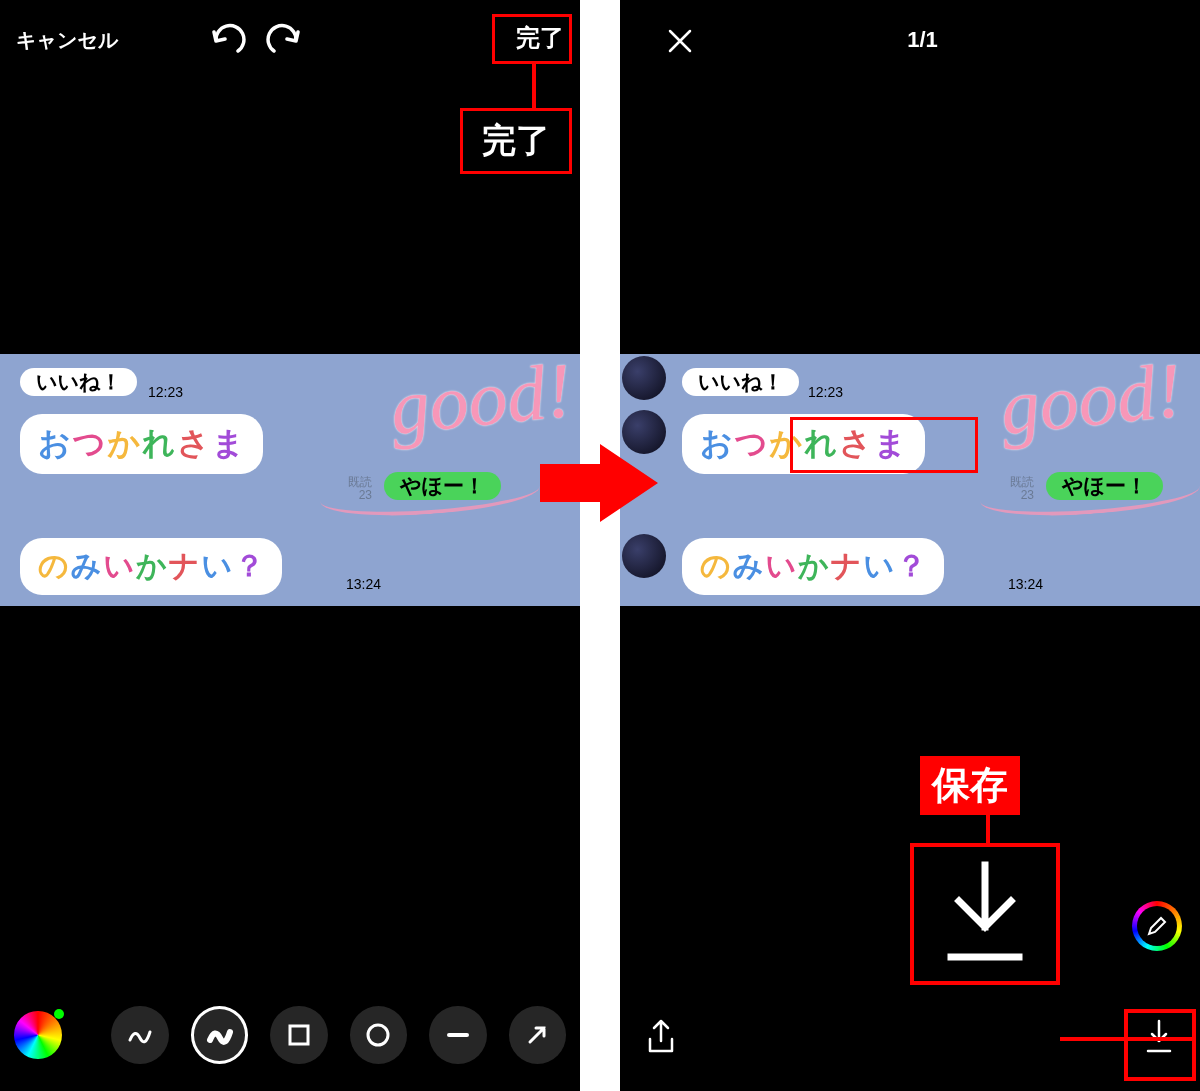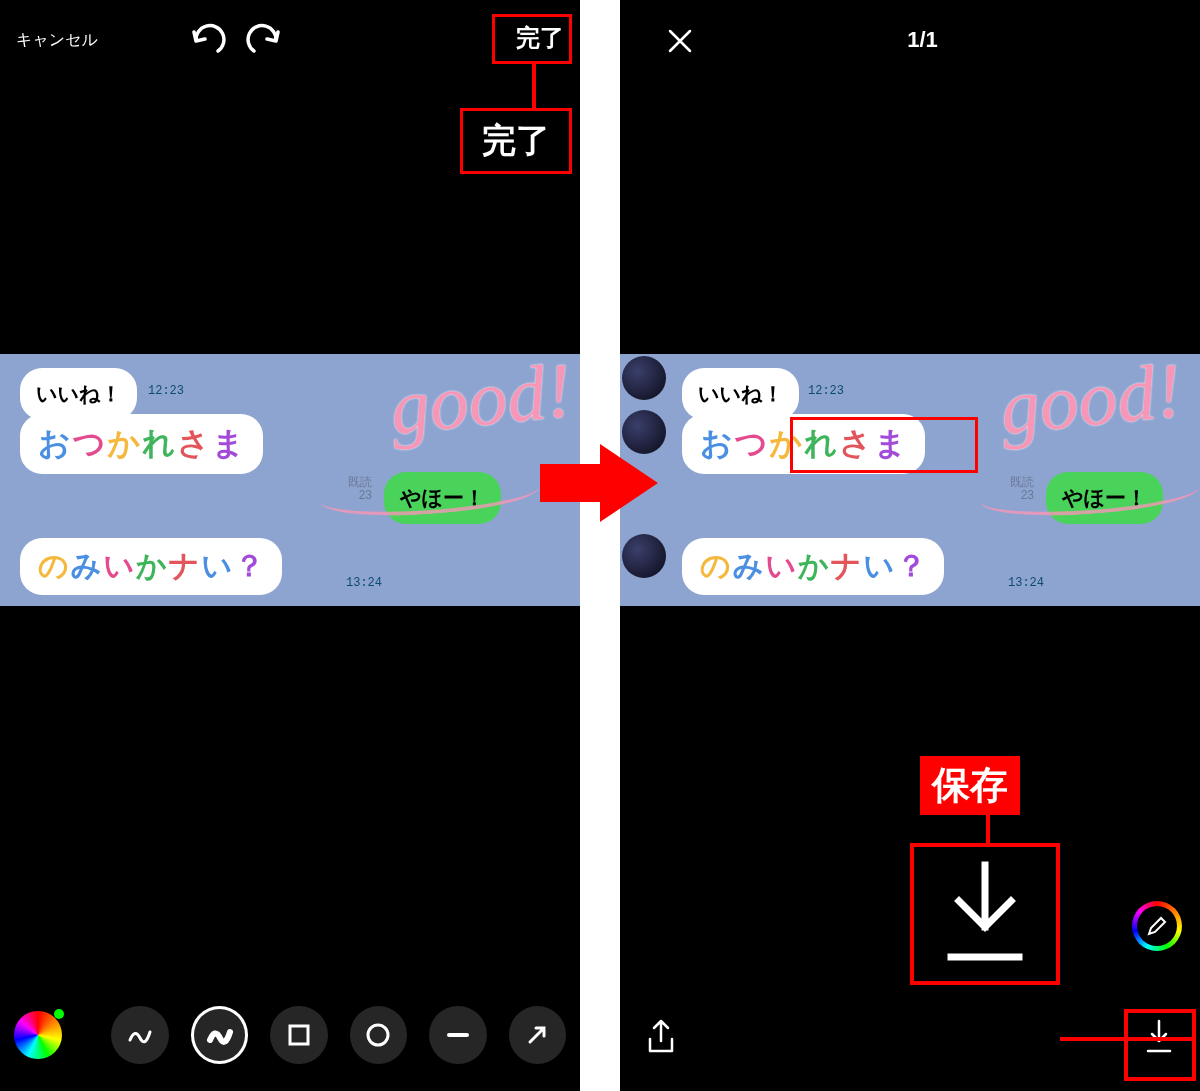--- a/index.html
+++ b/index.html
@@ -3,33 +3,33 @@
 <meta charset="utf-8">
 <style>
   * { margin: 0; padding: 0; box-sizing: border-box; }
   body { width: 1200px; height: 1091px; background: #fff; font-family: -apple-system, "Hiragino Sans", sans-serif; position: relative; }
   .container { display: flex; height: 1091px; }
   .panel { width: 580px; height: 1091px; background: #000; position: relative; overflow: hidden; }
   .gap { width: 40px; background: #fff; position: relative; }
 
   
   .lp-top { position: absolute; top: 0; left: 0; right: 0; height: 80px; display: flex; align-items: center; padding: 0 16px; color: #fff; }
-  .lp-cancel { font-size: 16px; font-weight: 400; }
+  .lp-cancel { font-size: 20px; font-weight: 700; }
   .lp-undo-redo { margin-left: 90px; display: flex; gap: 20px; }
   .icon-btn svg { display: block; }
   .lp-done { position: absolute; right: 16px; top: 22px; font-size: 24px; font-weight: 600; color: #fff; }
   .hl-done { position: absolute; right: 8px; top: 14px; width: 80px; height: 50px; border: 3px solid #f00; }
   .hl-done-conn { position: absolute; right: 44px; top: 64px; width: 4px; height: 44px; background: #f00; }
   .hl-done-big { position: absolute; right: 8px; top: 108px; width: 112px; height: 66px; border: 3px solid #f00; background: #000; color: #fff; display: flex; align-items: center; justify-content: center; font-size: 34px; font-weight: 700; }
 
   
   .chat { position: absolute; top: 354px; left: 0; right: 0; height: 252px; background: #8ea4d0; overflow: hidden; }
-  .bubble { position: absolute; background: #fff; border-radius: 22px; padding: 12px 16px; font-size: 21px; font-weight: 600; color: #000; }
+  .bubble { position: absolute; background: #fff; border-radius: 22px; padding: 0 16px; font-size: 21px; font-weight: 600; color: #000; }
   .bubble.green { background: #4ad35a; color: #000; border-radius: 22px; }
-  .time { position: absolute; font-size: 12px; color: #0c4a6e; font-family: Liberation Mono, monospace; }
+  .time { position: absolute; font-size: 14px; color: #000000; }
   .read { position: absolute; font-size: 12px; color: #6a7a95; text-align: right; line-height: 1.1; }
   .avatar { position: absolute; width: 44px; height: 44px; border-radius: 50%; background: radial-gradient(circle at 35% 35%, #3a3f6a, #0a0a18); }
   .otsukare { font-size: 32px; display: flex; gap: 2px; }
   .otsukare span:nth-child(1){color:#4a8fe2}
   .otsukare span:nth-child(2){color:#e34b8e}
   .otsukare span:nth-child(3){color:#f5b83d}
   .otsukare span:nth-child(4){color:#3eb55a}
   .otsukare span:nth-child(5){color:#e2555a}
   .otsukare span:nth-child(6){color:#a24bd8}
   .otsukare span:nth-child(7){color:#4a8fe2}

